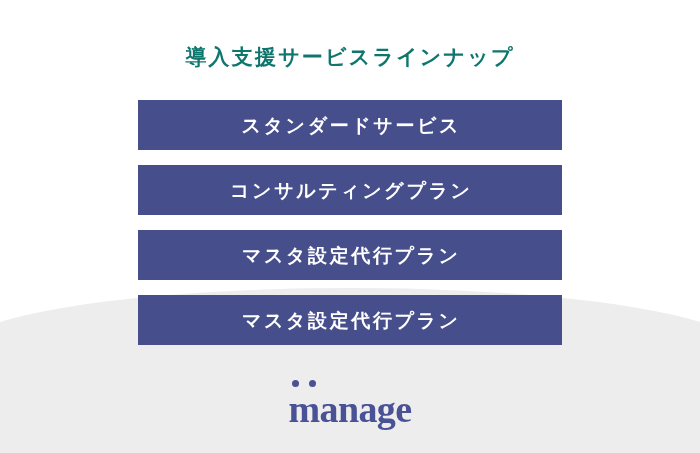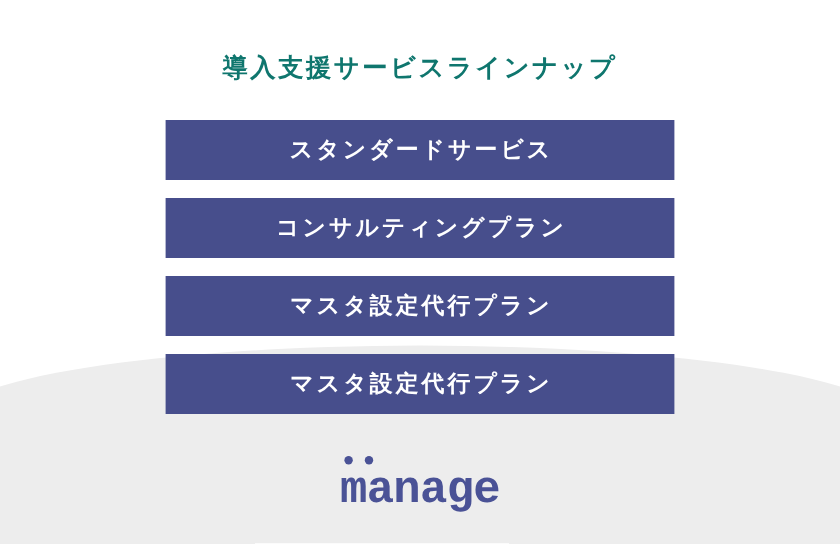--- a/index.html
+++ b/index.html
@@ -93,21 +93,21 @@
     z-index: 4;
     display: flex;
     align-items: flex-end;
     justify-content: center;
   }
 
   .logo-mark {
     position: relative;
     display: inline-block;
     color: #4a5296;
-    font-family: Liberation Mono, monospace;
+    font-family: Liberation Serif, serif;
     font-size: 38px;
     font-weight: 700;
     letter-spacing: -0.6px;
     line-height: 1;
   }
 
   
   .logo-dots {
     position: absolute;
     top: -1px;

